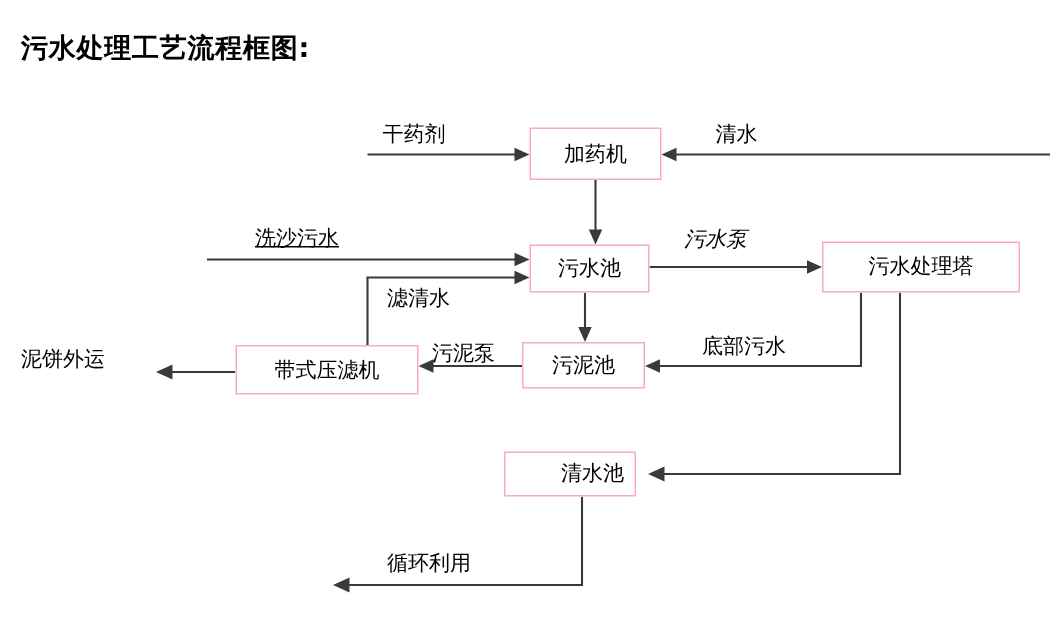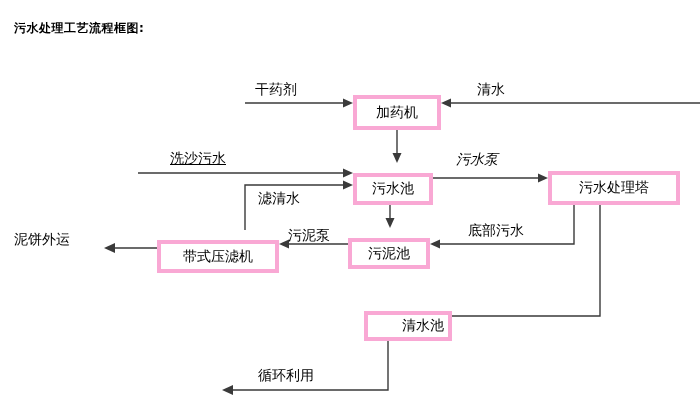--- a/index.html
+++ b/index.html
@@ -14,39 +14,38 @@
     position: relative;
     width: 700px;
     height: 420px;
     background: #ffffff;
     overflow: hidden;
   }
   #title {
     position: absolute;
     left: 14px;
     top: 20px;
-    font-size: 12px;
+    font-size: 18px;
     font-weight: bold;
     color: #000000;
     letter-spacing: 0.5px;
     white-space: nowrap;
   }
   .node {
     position: absolute;
     box-sizing: border-box;
-    border: 4px solid #f9a8d4;
+    border: 1px solid #f9a8d4;
     background: #ffffff;
     display: flex;
     align-items: center;
     justify-content: center;
     font-size: 14px;
     color: #000000;
     white-space: nowrap;
     z-index: 3;
-    margin-top: 10px;
   }
   .label {
     position: absolute;
     font-size: 14px;
     color: #000000;
     white-space: nowrap;
     z-index: 4;
     background: transparent;
   }
   svg#wires {
@@ -126,21 +125,21 @@
   </div>
 
   <div class="node" style="left:348px; top:228px; width:82px; height:31px;">
     <span>污泥池</span>
   </div>
 
   <div class="node" style="left:157px; top:230px; width:122px; height:33px;">
     <span>带式压滤机</span>
   </div>
 
-  <div class="node" style="left:364px; top:301px; width:88px; height:30px;padding-left:30px;">
+  <div class="node" style="left:336px; top:301px; width:88px; height:30px;padding-left:30px;">
     <span>清水池</span>
   </div>
 
   <div class="label" style="left:255px; top:81px;">干药剂</div>
 
   <div class="label" style="left:477px; top:81px;">清水</div>
 
   <div class="label" style="left:170px; top:150px;text-decoration:underline;">洗沙污水</div>
 
   <div class="label" style="left:456px; top:151px;font-style:italic;">污水泵</div>

